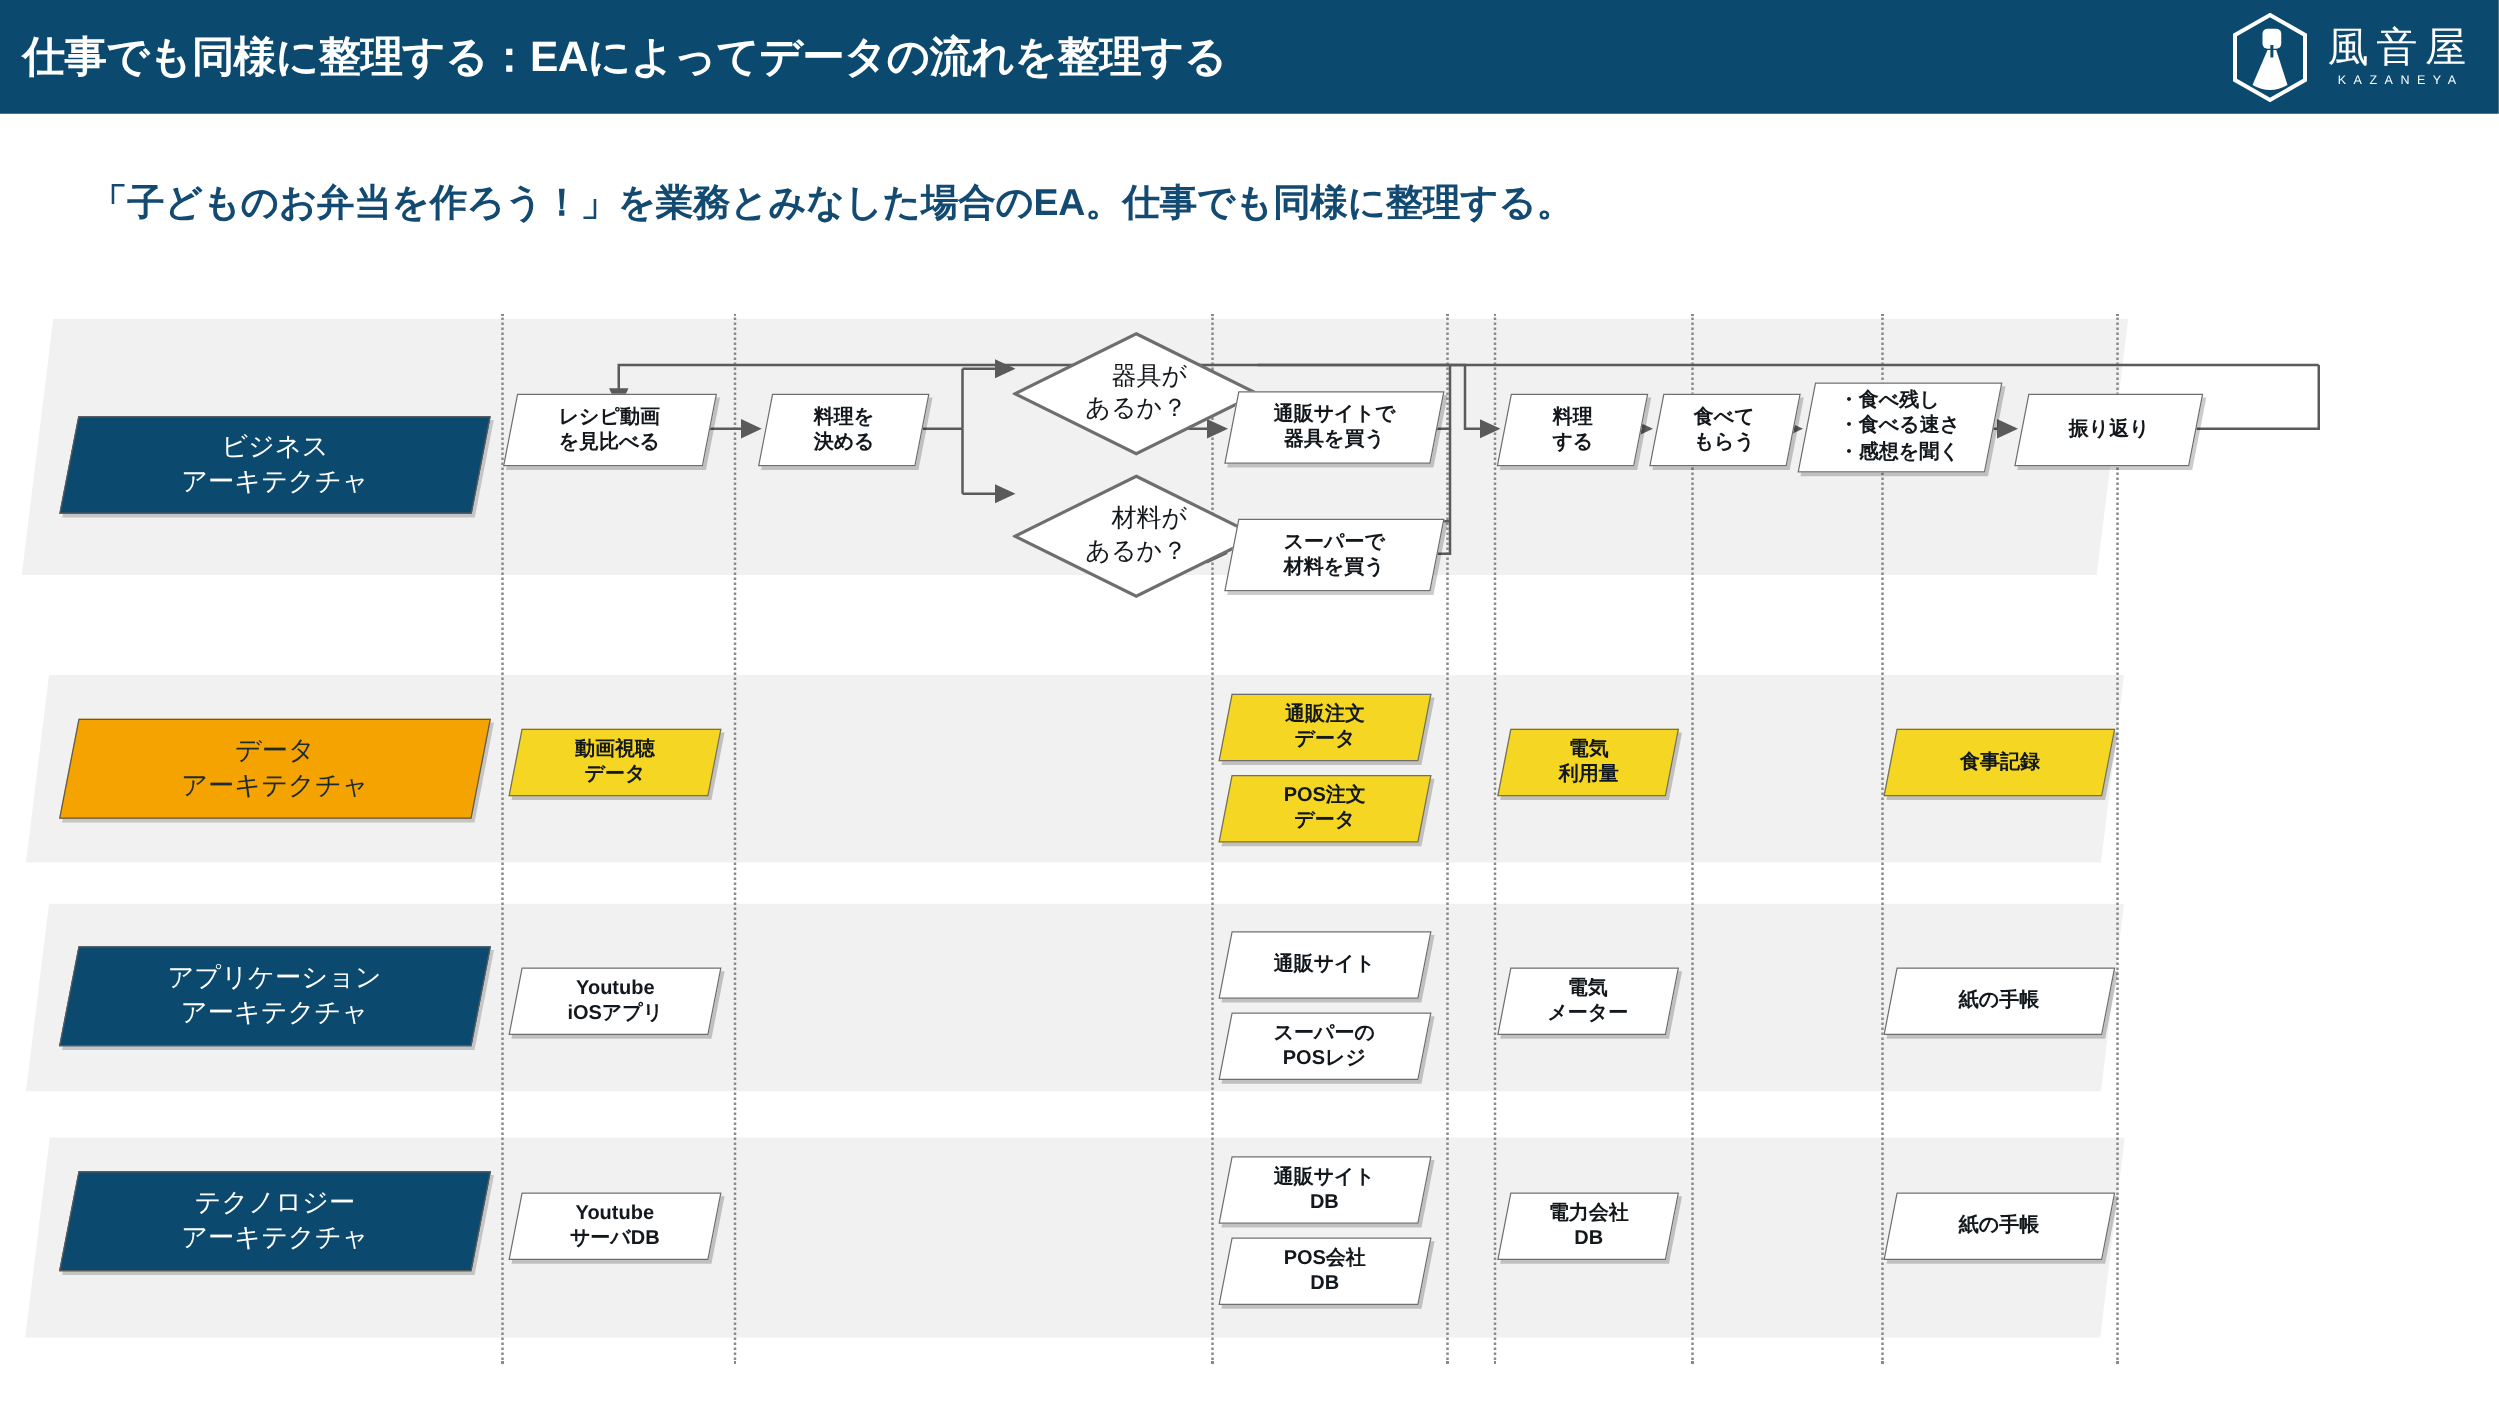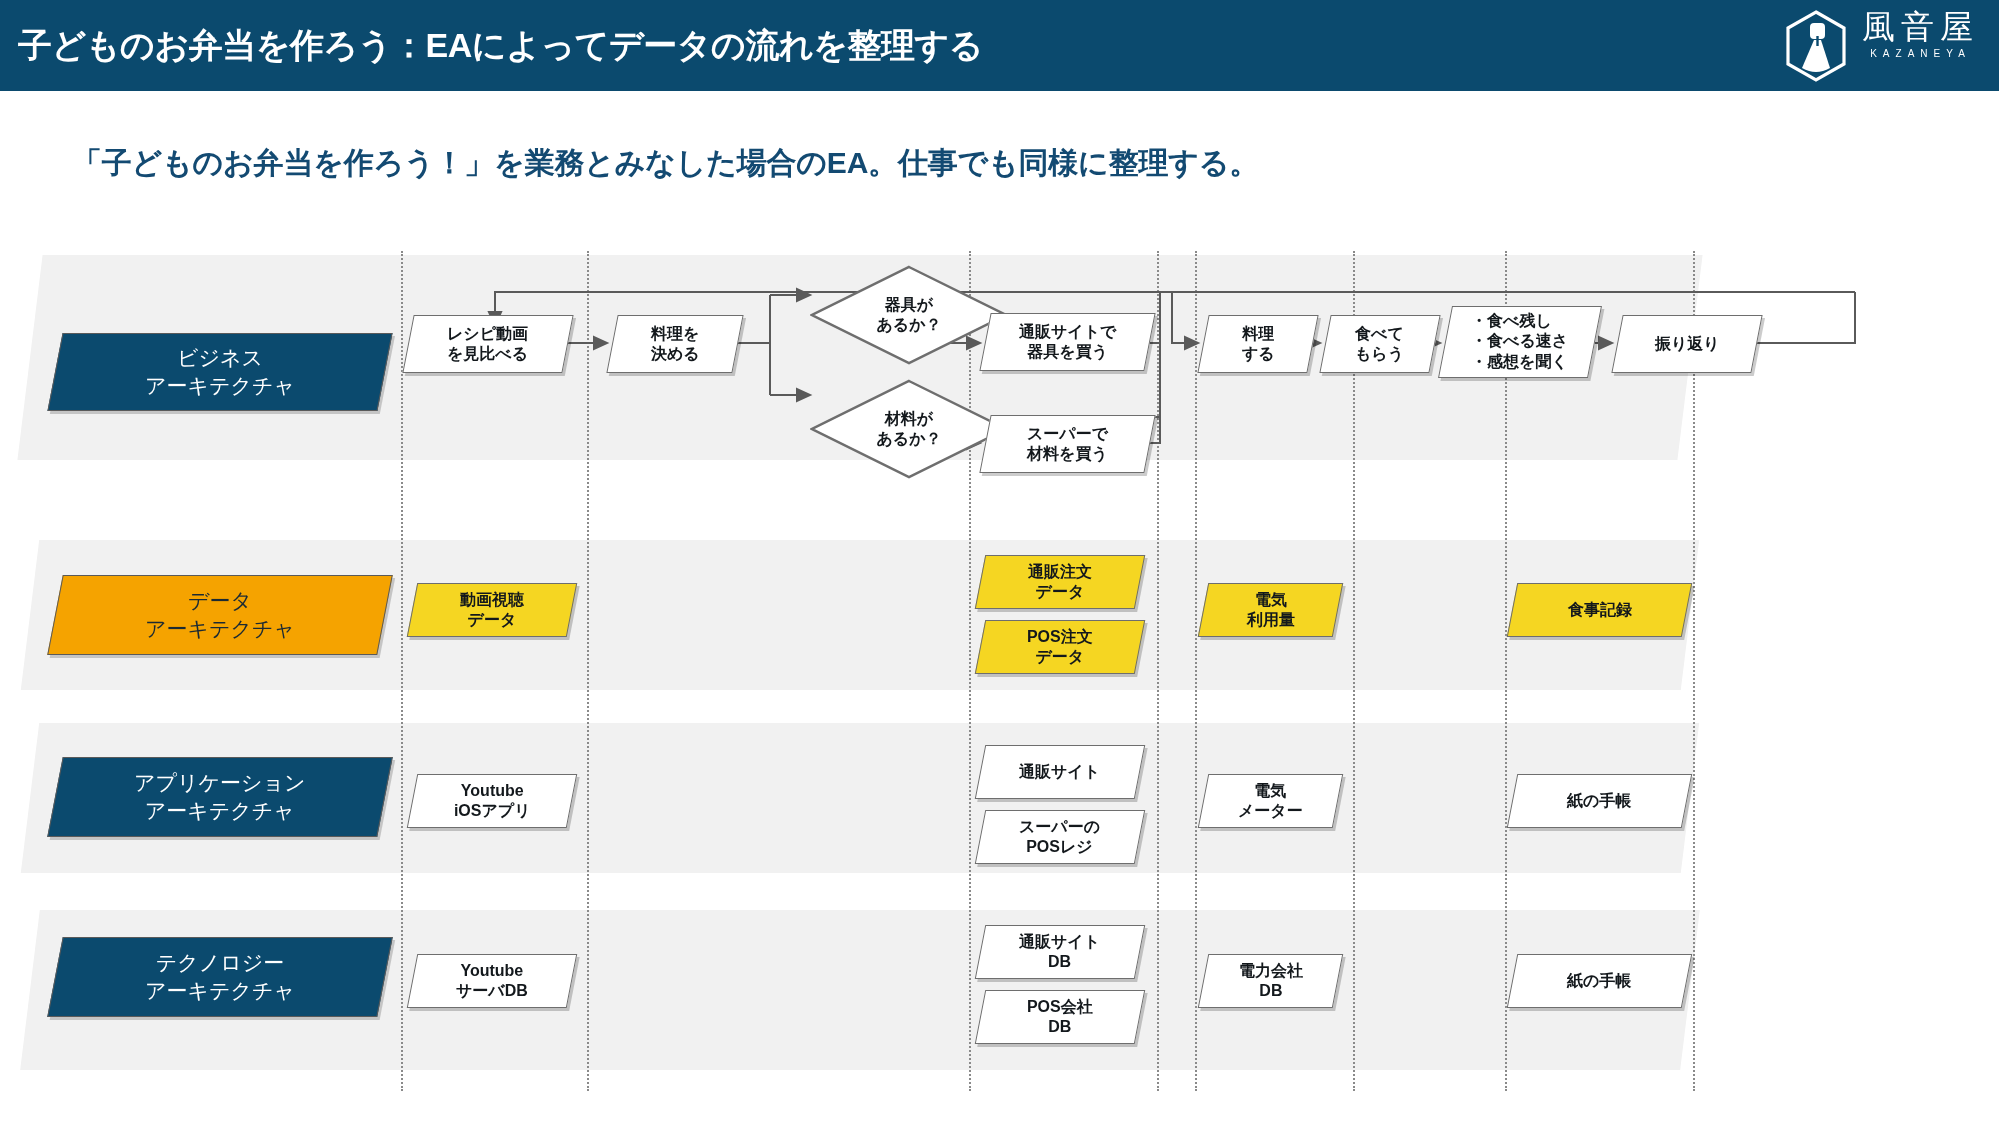--- a/index.html
+++ b/index.html
@@ -16,21 +16,21 @@
     position:absolute;left:0;top:0;width:1999px;height:91px;
     background:#0b4a6e;
   }
   #header-title{
     position:absolute;left:18px;top:50%;transform:translateY(-50%);
     color:#ffffff;font-size:34px;font-weight:bold;letter-spacing:-0.5px;
     white-space:nowrap;
   }
   #logo{
     position:absolute;right:20px;top:50%;transform:translateY(-50%);
-    display:flex;align-items:flex-start;gap:14px;
+    display:flex;align-items:center;gap:14px;
   }
   #logo-mark{width:64px;height:72px;}
   #logo-text{display:flex;flex-direction:column;align-items:center;line-height:1;}
   #logo-name{color:#fff;font-size:33px;letter-spacing:6px;font-weight:500;}
   #logo-roman{color:#fff;font-size:10px;letter-spacing:6px;margin-top:6px;}
 
   
   #lead{
     position:absolute;left:60px;top:142px;width:1700px;
     color:#134a72;font-size:30px;font-weight:bold;line-height:1.42;
@@ -85,32 +85,32 @@
   .node.yellow{background:#f5d622;}
   .node.left-align > span{text-align:left;}
 
   .diamond{
     position:absolute;
     border:none;background:transparent;box-shadow:none;transform:none;
     display:flex;align-items:center;justify-content:center;
   }
   .diamond .dia-shape{position:absolute;inset:0;}
   .diamond .dia-text{
-    position:relative;z-index:2;font-size:16px;font-weight:bold;
-    line-height:1.28;color:#13181c;text-align:center;white-space:pre-line;
+    position:relative;z-index:2;font-size:20px;font-weight:normal;
+    line-height:1.28;color:#13181c;text-align:right;white-space:pre-line;
   }
 
   
   #connectors{position:absolute;left:0;top:0;width:1999px;height:860px;pointer-events:none;}
 </style>
 </head>
 <body>
 
 <div id="header">
-  <div id="header-title">子どものお弁当を作ろう：EAによってデータの流れを整理する</div>
+  <div id="header-title">仕事でも同様に整理する：EAによってデータの流れを整理する</div>
 
   <div id="logo">
     <span id="logo-mark">
       <svg viewBox="0 0 64 72" width="64" height="72" aria-hidden="true">
         <path d="M32 2 L60 18 L60 54 L32 70 L4 54 L4 18 Z" fill="none" stroke="#ffffff" stroke-width="3.2"></path>
         <path d="M30 13 h7 a4 4 0 0 1 4 4 v8 a4 4 0 0 1 -4 4 h-7 a4 4 0 0 1 -4 -4 v-8 a4 4 0 0 1 4 -4 z" fill="#ffffff"></path>
         <path d="M30 30 h7 l9 28 q-14 8 -28 0 z" fill="#ffffff"></path>
         <path d="M33.5 26 v10" stroke="#0b4a6e" stroke-width="2.4"></path>
       </svg>
     </span>

